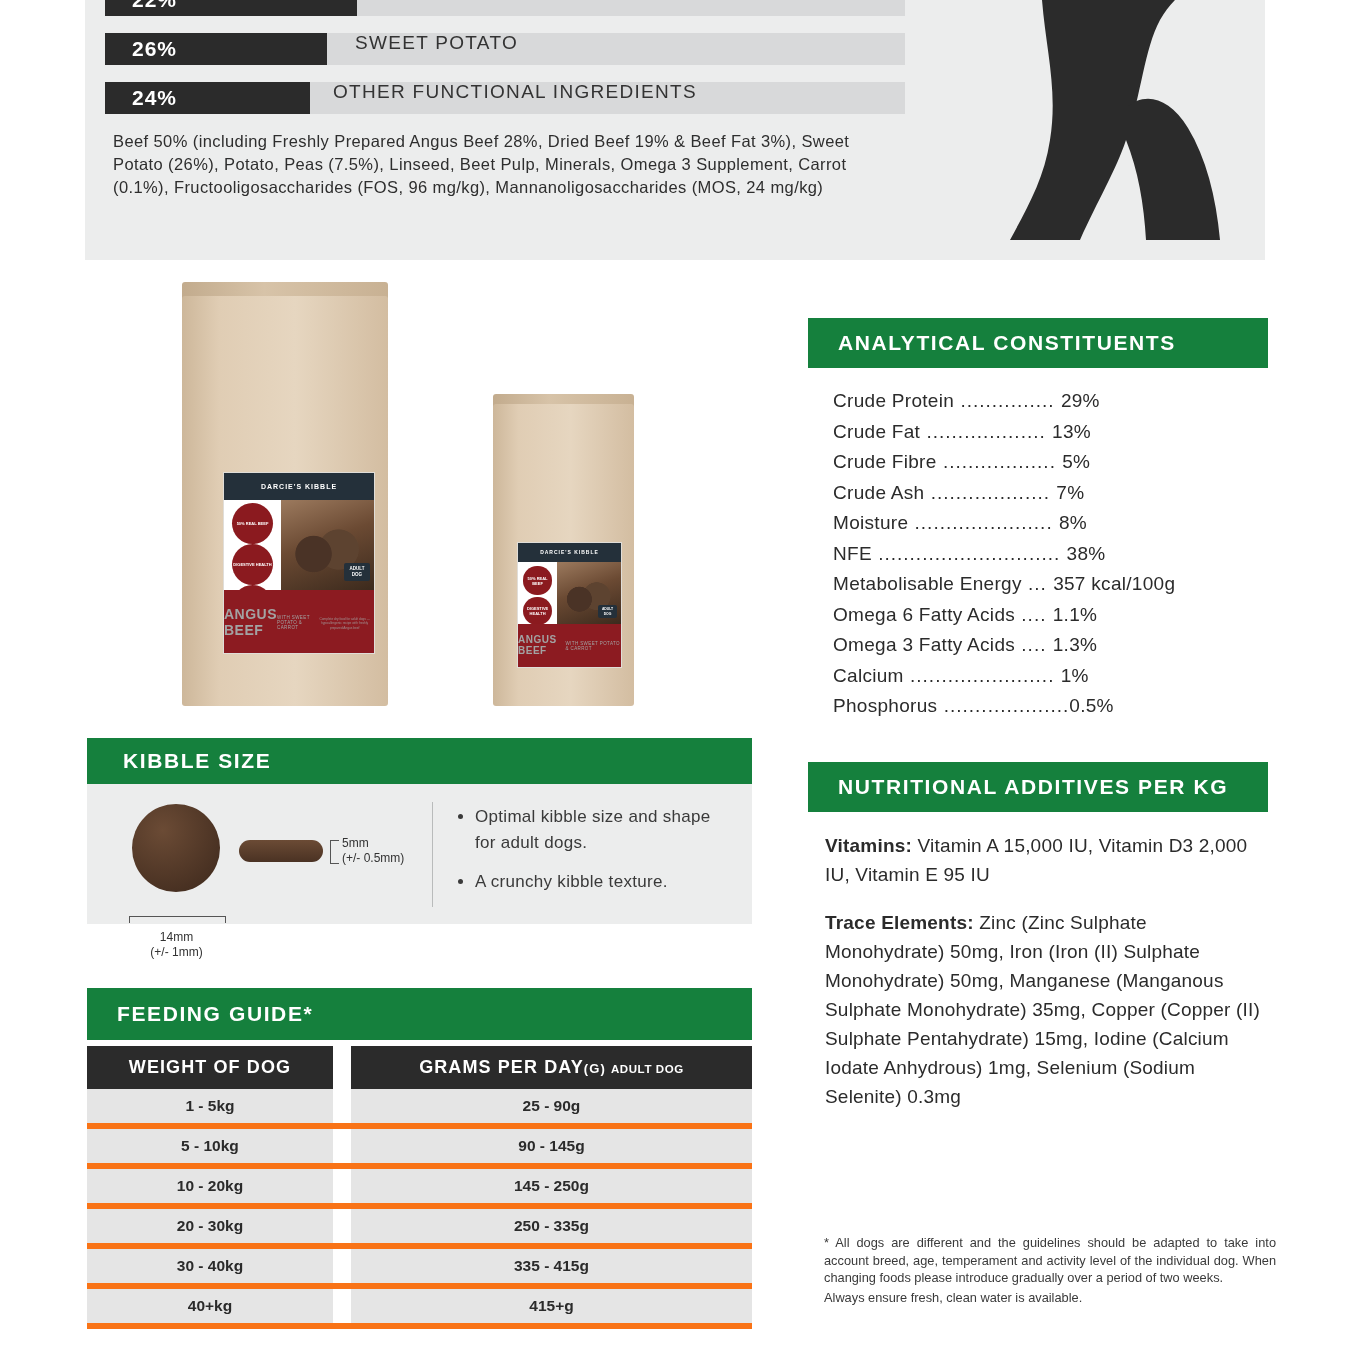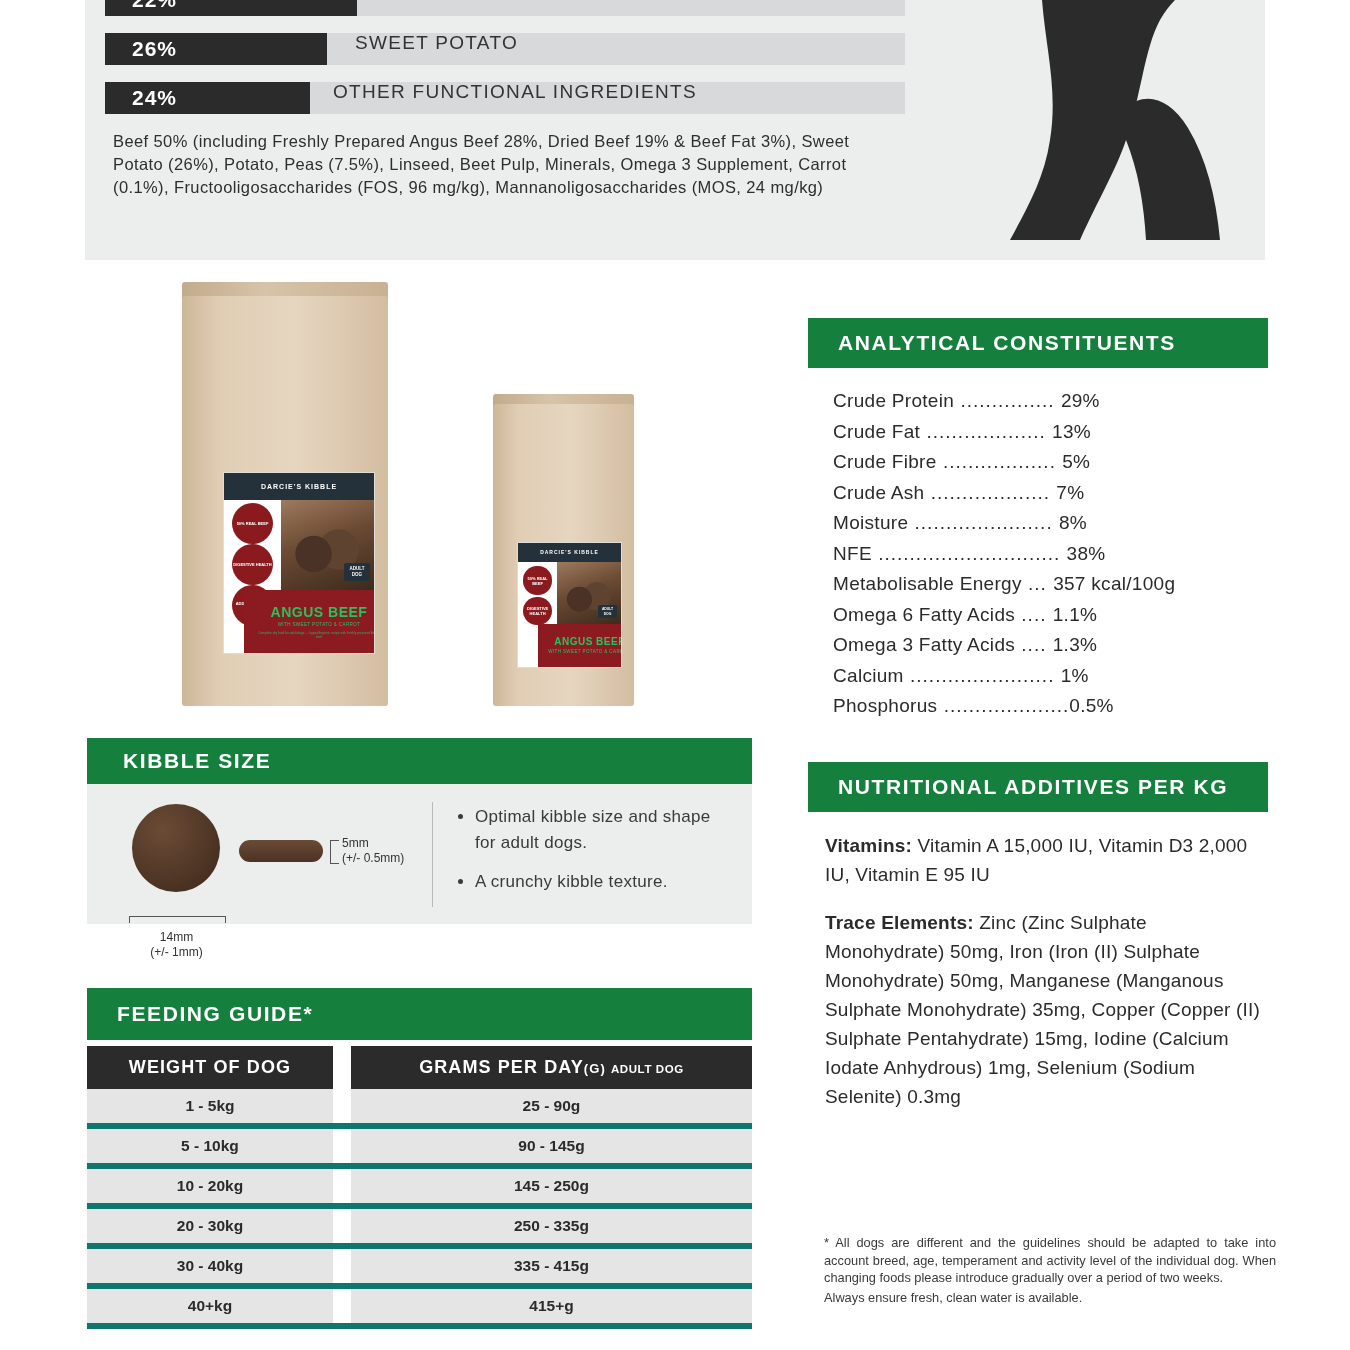--- a/index.html
+++ b/index.html
@@ -177,26 +177,25 @@
     text-align: center;
     font-weight: bold;
   }
   .label .redband {
     position: absolute;
     left: 0;
     bottom: 0;
     width: 100%;
     height: 35%;
     background: #8c1b21;
-    color: #22c55e;
-    display: flex;
-    flex-direction: column;
+    color: #a3a3a3;
+    display: flex;
+    flex-direction: row;
     align-items: center;
     justify-content: center;
-    margin-left: 20px;
   }
   .label .redband .pname {
     font-size: 14px;
     font-weight: bold;
     letter-spacing: 0.5px;
   }
   .label-sm .redband .pname { font-size: 10px; }
   .label .redband .psub {
     font-size: 4.5px;
     letter-spacing: 0.4px;
@@ -346,21 +345,21 @@
   .feed-table th .small2 { font-size: 11.5px; letter-spacing: .6px; margin-left: 5px; }
   .feed-table td {
     background: #e5e5e5;
     text-align: center;
     font-size: 15.5px;
     font-weight: bold;
     padding: 8px 0;
     color: #2b2b2b;
   }
   .feed-table .gap { width: 18px; background: #fff !important; padding: 0; }
-  .feed-table tr td { border-bottom: 6px solid #0f766e; }
+  .feed-table tr td { border-bottom: 6px solid #f97316; }
 
   
   .anal-wrap { position: absolute; left: 808px; top: 318px; width: 460px; }
   .anal-head { height: 50px; }
   .anal-list {
     margin-top: 18px;
     padding-left: 25px;
     font-size: 19px;
     line-height: 30.5px;
     color: #2b2b2b;

